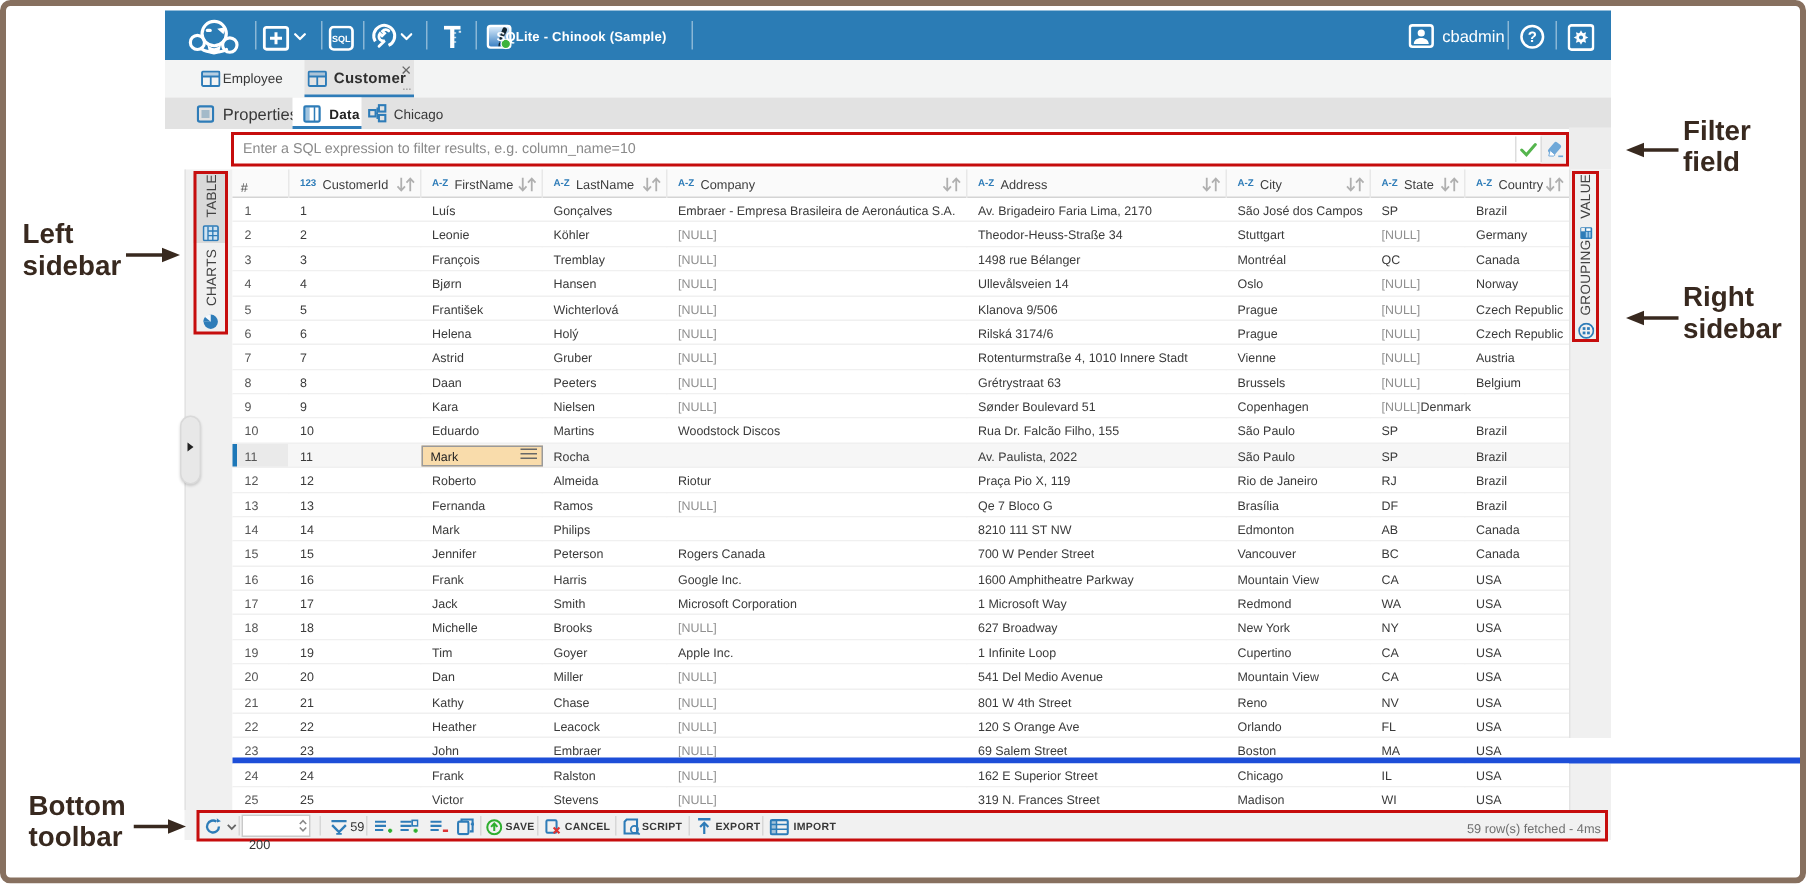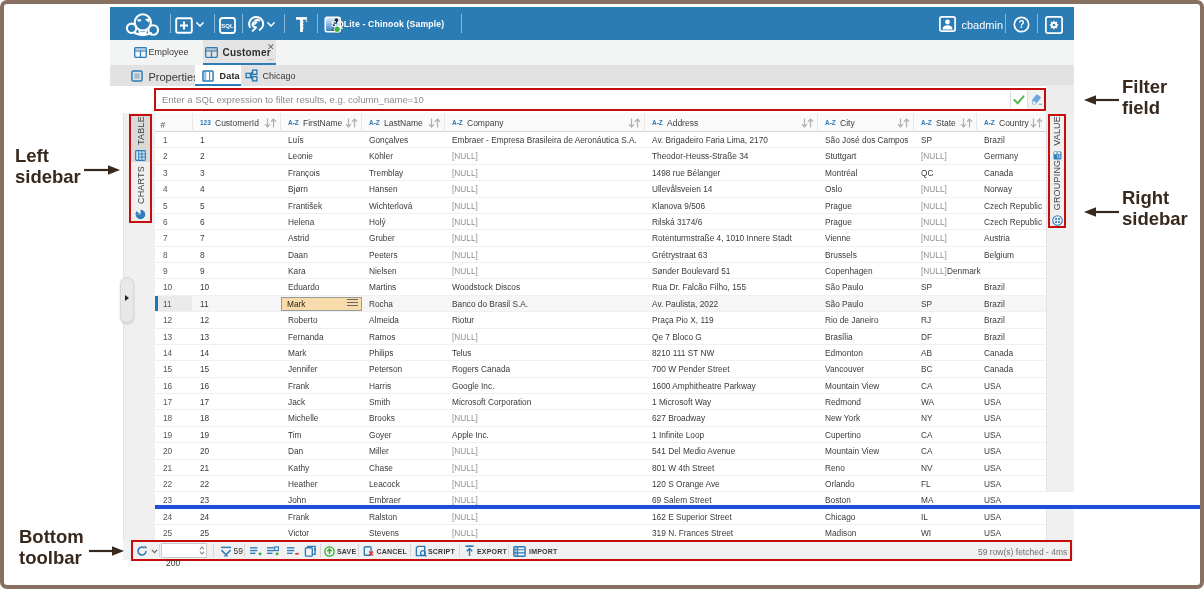--- a/index.html
+++ b/index.html
@@ -452,21 +452,20 @@
 <div style="position:absolute;left:155px;top:295.80px;width:891px;height:16.38px;background:#f6f6f6;border-bottom:1px solid #f0f0f0;box-sizing:border-box;">
     <div style="position:absolute;left:0;top:0;width:37px;height:100%;background:#eaeaea;border-left:3px solid #1e78b8;box-sizing:border-box;"></div>
     <div class="cellt" style="position:absolute;left:8px;top:0;height:100%;line-height:16.38px;color:#555;">11</div>
     <div class="cellt" style="position:absolute;left:37px;top:0;width:88px;height:100%;line-height:16.38px;padding-left:8px;box-sizing:border-box;white-space:nowrap;overflow:hidden;">11</div>
     <div style="position:absolute;left:126px;top:0.8px;width:81px;height:14.6px;background:#f9dcab;border:1px solid #9a9a9a;box-sizing:border-box;"></div>
     <div class="cellt" style="position:absolute;left:132px;top:0;height:100%;line-height:16.38px;color:#222;">Mark</div>
     <div style="position:absolute;left:192px;top:3.2px;width:11px;height:1.3px;background:#686868;"></div>
     <div style="position:absolute;left:192px;top:6.2px;width:11px;height:1.3px;background:#686868;"></div>
     <div style="position:absolute;left:192px;top:9.2px;width:11px;height:1.3px;background:#686868;"></div>
     <div class="cellt" style="position:absolute;left:206px;top:0;width:83px;height:100%;line-height:16.38px;padding-left:8px;box-sizing:border-box;white-space:nowrap;overflow:hidden;">Rocha</div>
-    <div class="cellt" style="position:absolute;left:289px;top:0;width:200px;height:100%;line-height:16.38px;padding-left:8px;box-sizing:border-box;white-space:nowrap;overflow:hidden;">Banco do Brasil S.A.</div>
     <div class="cellt" style="position:absolute;left:489px;top:0;width:173px;height:100%;line-height:16.38px;padding-left:8px;box-sizing:border-box;white-space:nowrap;overflow:hidden;">Av. Paulista, 2022</div>
     <div class="cellt" style="position:absolute;left:662px;top:0;width:96px;height:100%;line-height:16.38px;padding-left:8px;box-sizing:border-box;white-space:nowrap;overflow:hidden;">São Paulo</div>
     <div class="cellt" style="position:absolute;left:758px;top:0;width:63px;height:100%;line-height:16.38px;padding-left:8px;box-sizing:border-box;white-space:nowrap;overflow:hidden;">SP</div>
     <div class="cellt" style="position:absolute;left:821px;top:0;width:70px;height:100%;line-height:16.38px;padding-left:8px;box-sizing:border-box;white-space:nowrap;overflow:hidden;">Brazil</div>
   </div>
 <div style="position:absolute;left:155px;top:312.18px;width:891px;height:16.38px;background:#fff;border-bottom:1px solid #f0f0f0;box-sizing:border-box;">
     <div class="cellt" style="position:absolute;left:8px;top:0;height:100%;line-height:16.38px;color:#555;">12</div>
     <div class="cellt" style="position:absolute;left:37px;top:0;width:88px;height:100%;line-height:16.38px;padding-left:8px;box-sizing:border-box;white-space:nowrap;overflow:hidden;">12</div>
     <div class="cellt" style="position:absolute;left:125px;top:0;width:81px;height:100%;line-height:16.38px;padding-left:8px;box-sizing:border-box;white-space:nowrap;overflow:hidden;">Roberto</div>
     <div class="cellt" style="position:absolute;left:206px;top:0;width:83px;height:100%;line-height:16.38px;padding-left:8px;box-sizing:border-box;white-space:nowrap;overflow:hidden;">Almeida</div>
@@ -485,21 +484,20 @@
     <div class="cellt" style="position:absolute;left:489px;top:0;width:173px;height:100%;line-height:16.38px;padding-left:8px;box-sizing:border-box;white-space:nowrap;overflow:hidden;">Qe 7 Bloco G</div>
     <div class="cellt" style="position:absolute;left:662px;top:0;width:96px;height:100%;line-height:16.38px;padding-left:8px;box-sizing:border-box;white-space:nowrap;overflow:hidden;">Brasília</div>
     <div class="cellt" style="position:absolute;left:758px;top:0;width:63px;height:100%;line-height:16.38px;padding-left:8px;box-sizing:border-box;white-space:nowrap;overflow:hidden;">DF</div>
     <div class="cellt" style="position:absolute;left:821px;top:0;width:70px;height:100%;line-height:16.38px;padding-left:8px;box-sizing:border-box;white-space:nowrap;overflow:hidden;">Brazil</div>
   </div>
 <div style="position:absolute;left:155px;top:344.94px;width:891px;height:16.38px;background:#fff;border-bottom:1px solid #f0f0f0;box-sizing:border-box;">
     <div class="cellt" style="position:absolute;left:8px;top:0;height:100%;line-height:16.38px;color:#555;">14</div>
     <div class="cellt" style="position:absolute;left:37px;top:0;width:88px;height:100%;line-height:16.38px;padding-left:8px;box-sizing:border-box;white-space:nowrap;overflow:hidden;">14</div>
     <div class="cellt" style="position:absolute;left:125px;top:0;width:81px;height:100%;line-height:16.38px;padding-left:8px;box-sizing:border-box;white-space:nowrap;overflow:hidden;">Mark</div>
     <div class="cellt" style="position:absolute;left:206px;top:0;width:83px;height:100%;line-height:16.38px;padding-left:8px;box-sizing:border-box;white-space:nowrap;overflow:hidden;">Philips</div>
-    <div class="cellt" style="position:absolute;left:289px;top:0;width:200px;height:100%;line-height:16.38px;padding-left:8px;box-sizing:border-box;white-space:nowrap;overflow:hidden;">Telus</div>
     <div class="cellt" style="position:absolute;left:489px;top:0;width:173px;height:100%;line-height:16.38px;padding-left:8px;box-sizing:border-box;white-space:nowrap;overflow:hidden;">8210 111 ST NW</div>
     <div class="cellt" style="position:absolute;left:662px;top:0;width:96px;height:100%;line-height:16.38px;padding-left:8px;box-sizing:border-box;white-space:nowrap;overflow:hidden;">Edmonton</div>
     <div class="cellt" style="position:absolute;left:758px;top:0;width:63px;height:100%;line-height:16.38px;padding-left:8px;box-sizing:border-box;white-space:nowrap;overflow:hidden;">AB</div>
     <div class="cellt" style="position:absolute;left:821px;top:0;width:70px;height:100%;line-height:16.38px;padding-left:8px;box-sizing:border-box;white-space:nowrap;overflow:hidden;">Canada</div>
   </div>
 <div style="position:absolute;left:155px;top:361.32px;width:891px;height:16.38px;background:#fff;border-bottom:1px solid #f0f0f0;box-sizing:border-box;">
     <div class="cellt" style="position:absolute;left:8px;top:0;height:100%;line-height:16.38px;color:#555;">15</div>
     <div class="cellt" style="position:absolute;left:37px;top:0;width:88px;height:100%;line-height:16.38px;padding-left:8px;box-sizing:border-box;white-space:nowrap;overflow:hidden;">15</div>
     <div class="cellt" style="position:absolute;left:125px;top:0;width:81px;height:100%;line-height:16.38px;padding-left:8px;box-sizing:border-box;white-space:nowrap;overflow:hidden;">Jennifer</div>
     <div class="cellt" style="position:absolute;left:206px;top:0;width:83px;height:100%;line-height:16.38px;padding-left:8px;box-sizing:border-box;white-space:nowrap;overflow:hidden;">Peterson</div>

